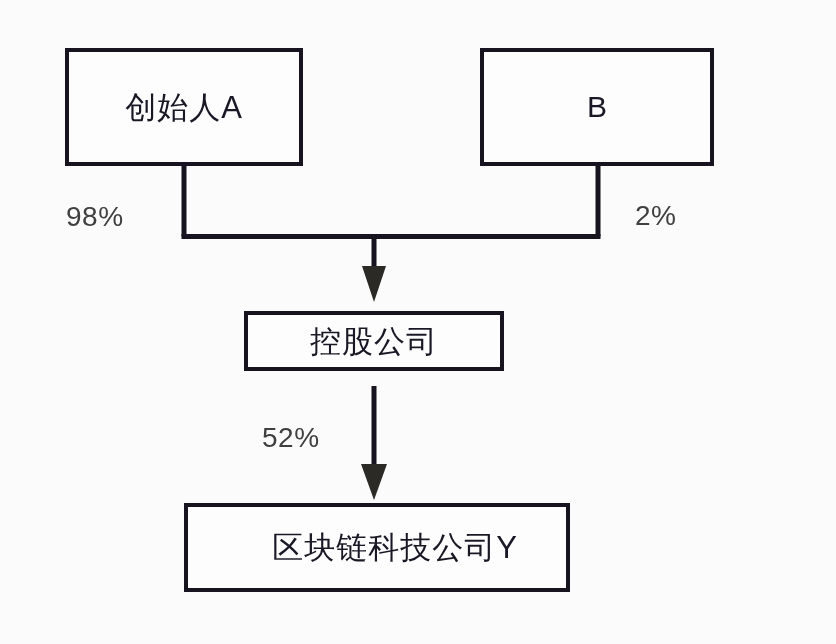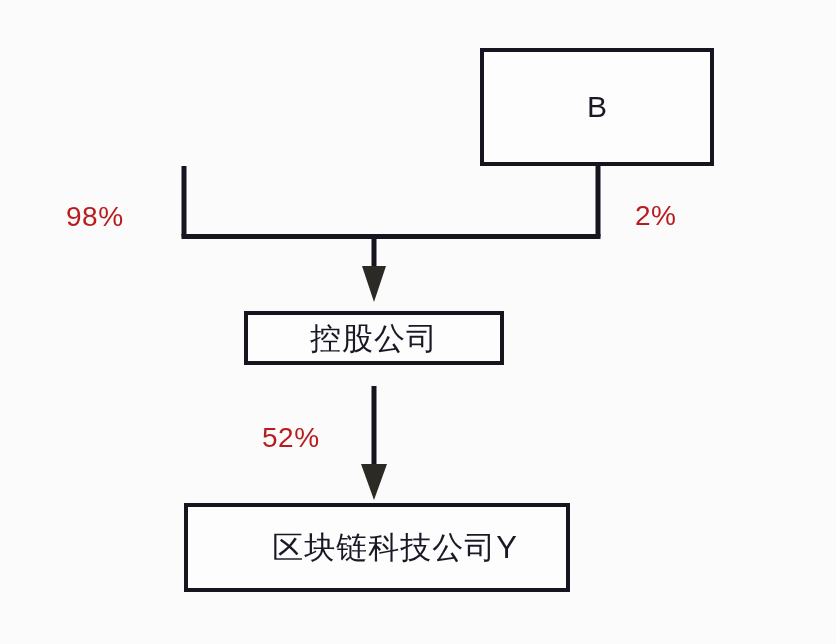--- a/index.html
+++ b/index.html
@@ -41,27 +41,27 @@
     line-height: 1;
     color: #1b1826;
     white-space: nowrap;
   }
   .node-label.latin-only {
     font-size: 30px;
     letter-spacing: 0;
   }
   #node-founder-a  { left: 65px;  top: 48px;  width: 238px; height: 118px; }
   #node-b          { left: 480px; top: 48px;  width: 234px; height: 118px; }
-  #node-holding    { left: 244px; top: 311px; width: 260px; height: 54px;  }
+  #node-holding    { left: 244px; top: 311px; width: 260px; height: 60px;  }
   #node-target     { left: 184px; top: 503px; width: 386px; height: 89px; padding-left: 36px;  }
 
   .edge-label {
     position: absolute;
     font-size: 28px;
-    color: #b91c1c;
+    color: #404040;
     letter-spacing: 0.5px;
     white-space: nowrap;
     line-height: 1;
   }
   #label-98 { left: 66px;  top: 203px; }
   #label-2  { left: 635px; top: 202px; }
   #label-60 { left: 262px; top: 424px; }
 </style>
 </head>
 <body>
@@ -82,20 +82,23 @@
       <path d="M 374 386 L 374 466"></path>
     </g>
     <g fill="#2b2a25" stroke="none">
 
       <polygon points="362,266 386,266 374,302"></polygon>
 
       <polygon points="361,464 387,464 374,500"></polygon>
     </g>
   </svg>
 
+  <div class="node-box" id="node-founder-a">
+    <span class="node-label">创始人A</span>
+  </div>
 
   <div class="node-box" id="node-b">
     <span class="node-label latin-only">B</span>
   </div>
 
   <div class="node-box" id="node-holding">
     <span class="node-label">控股公司</span>
   </div>
 
   <div class="node-box" id="node-target">

